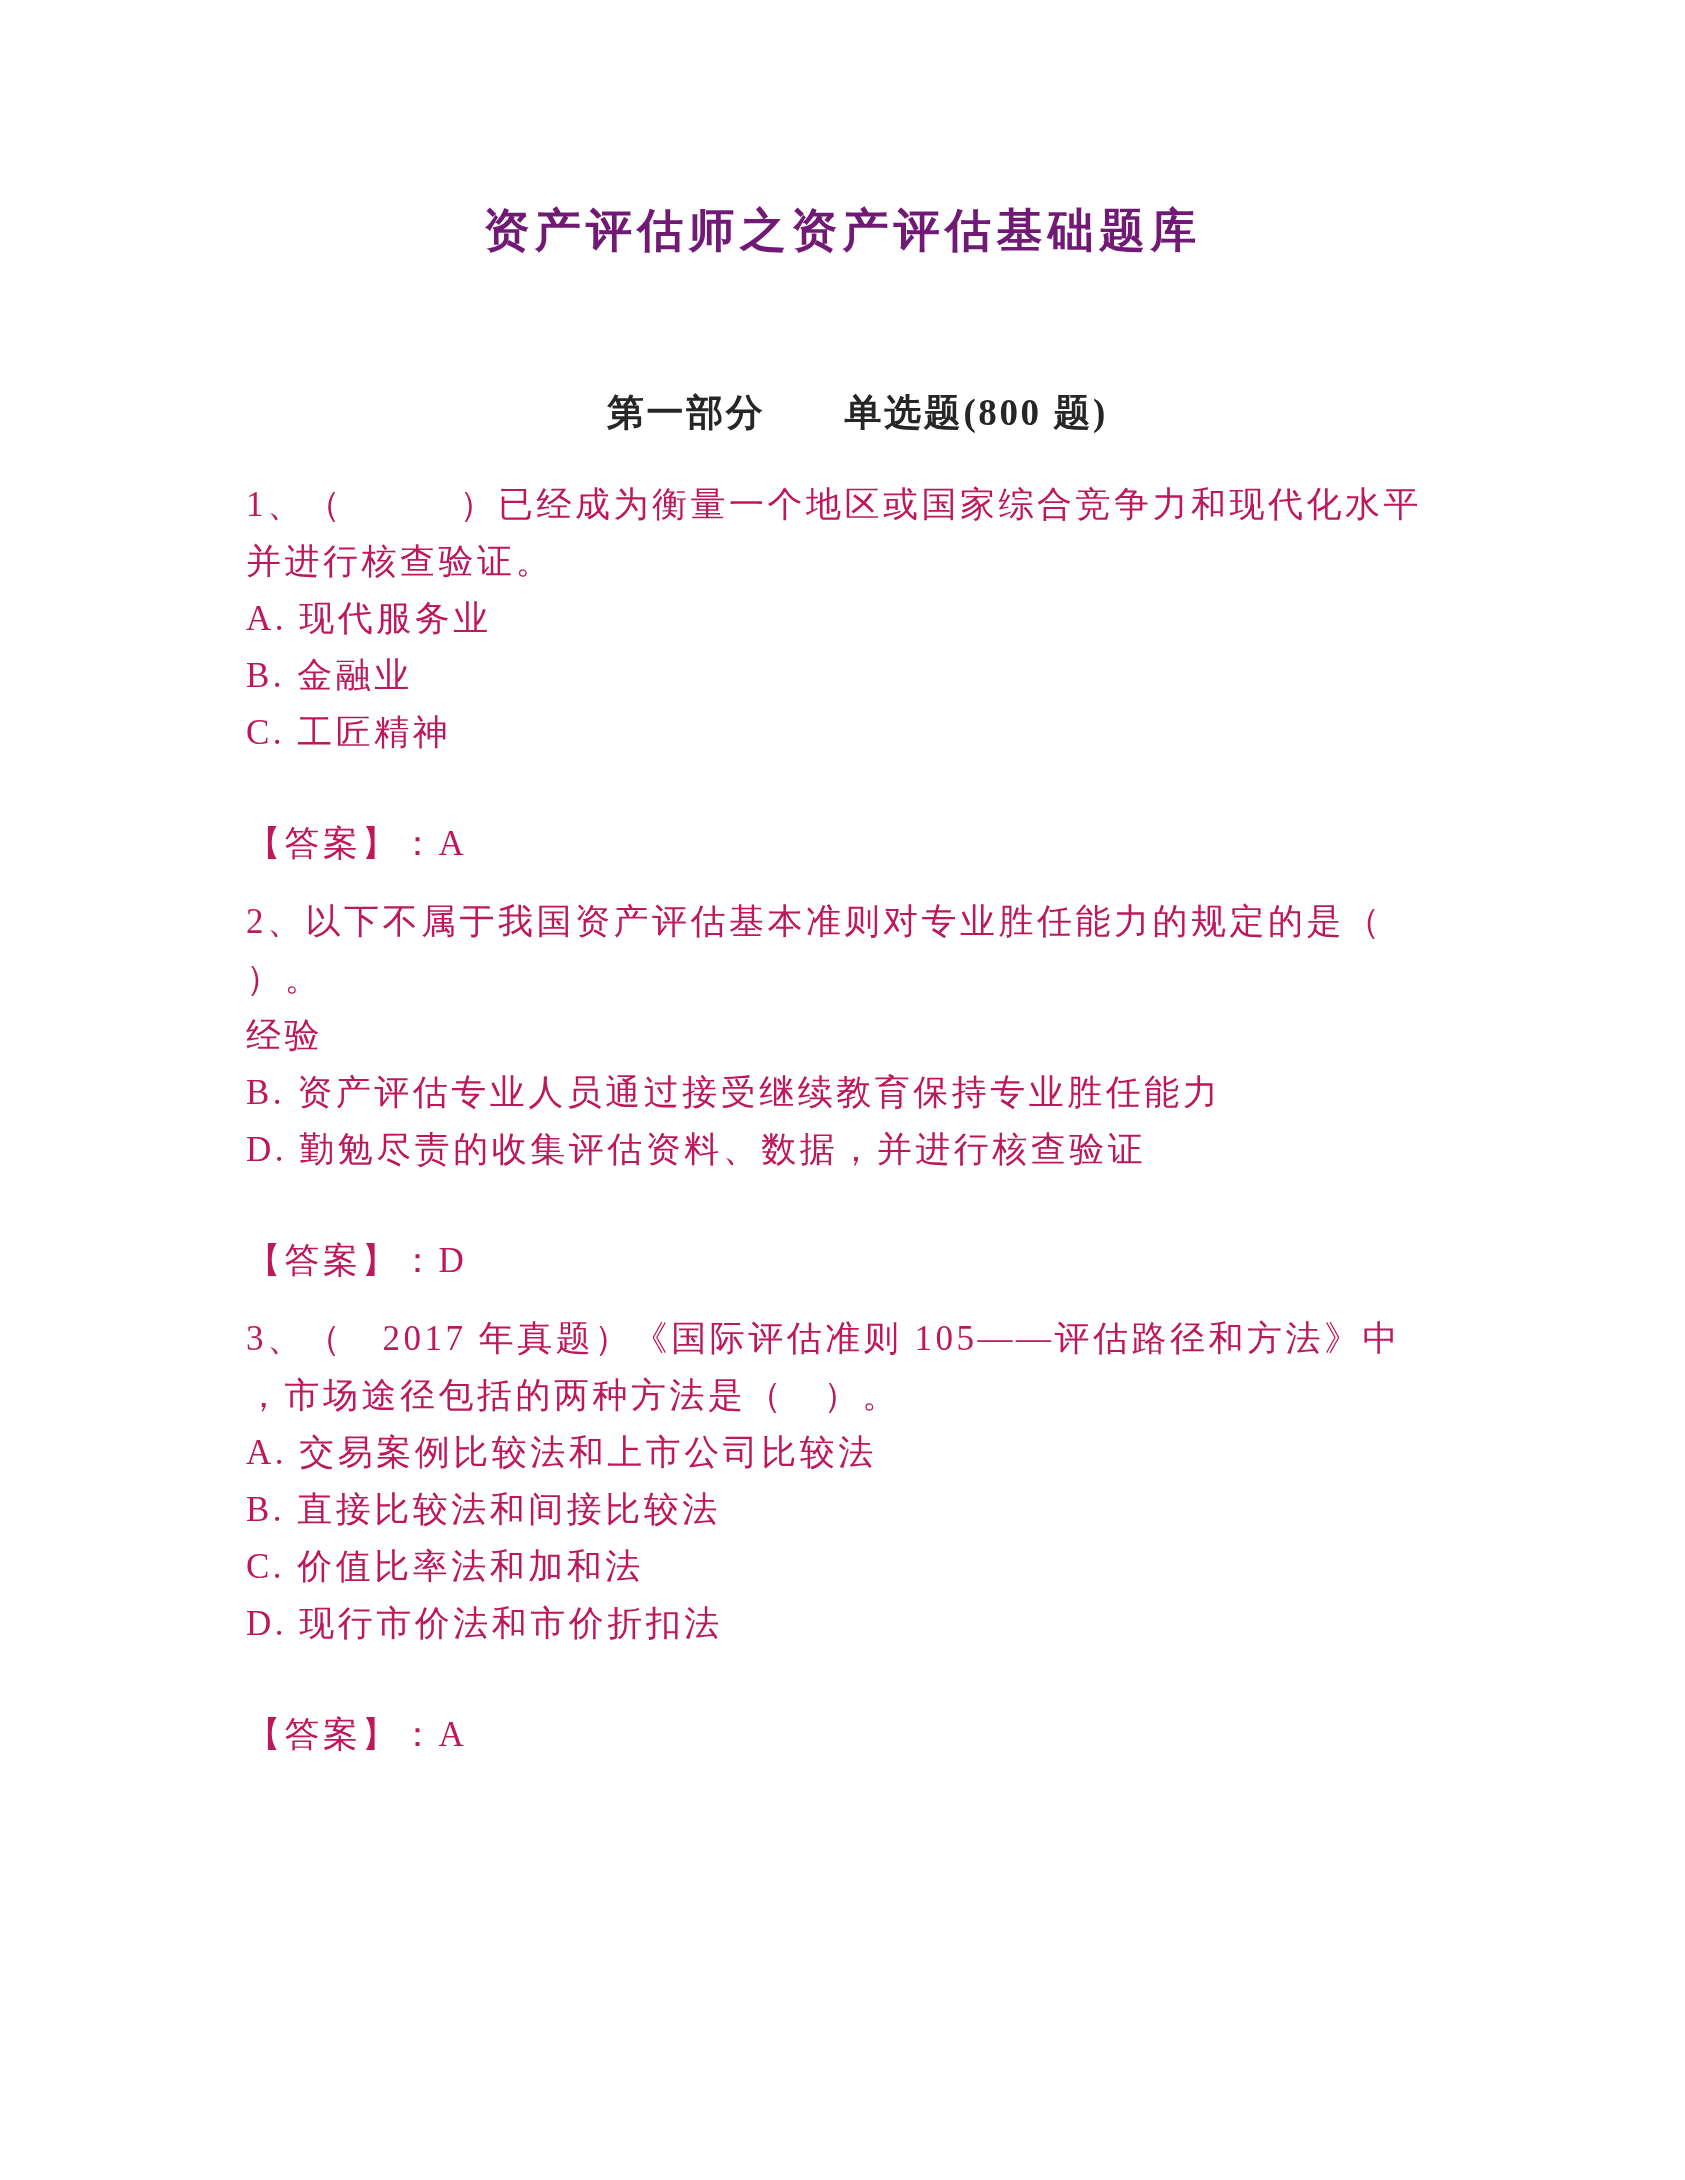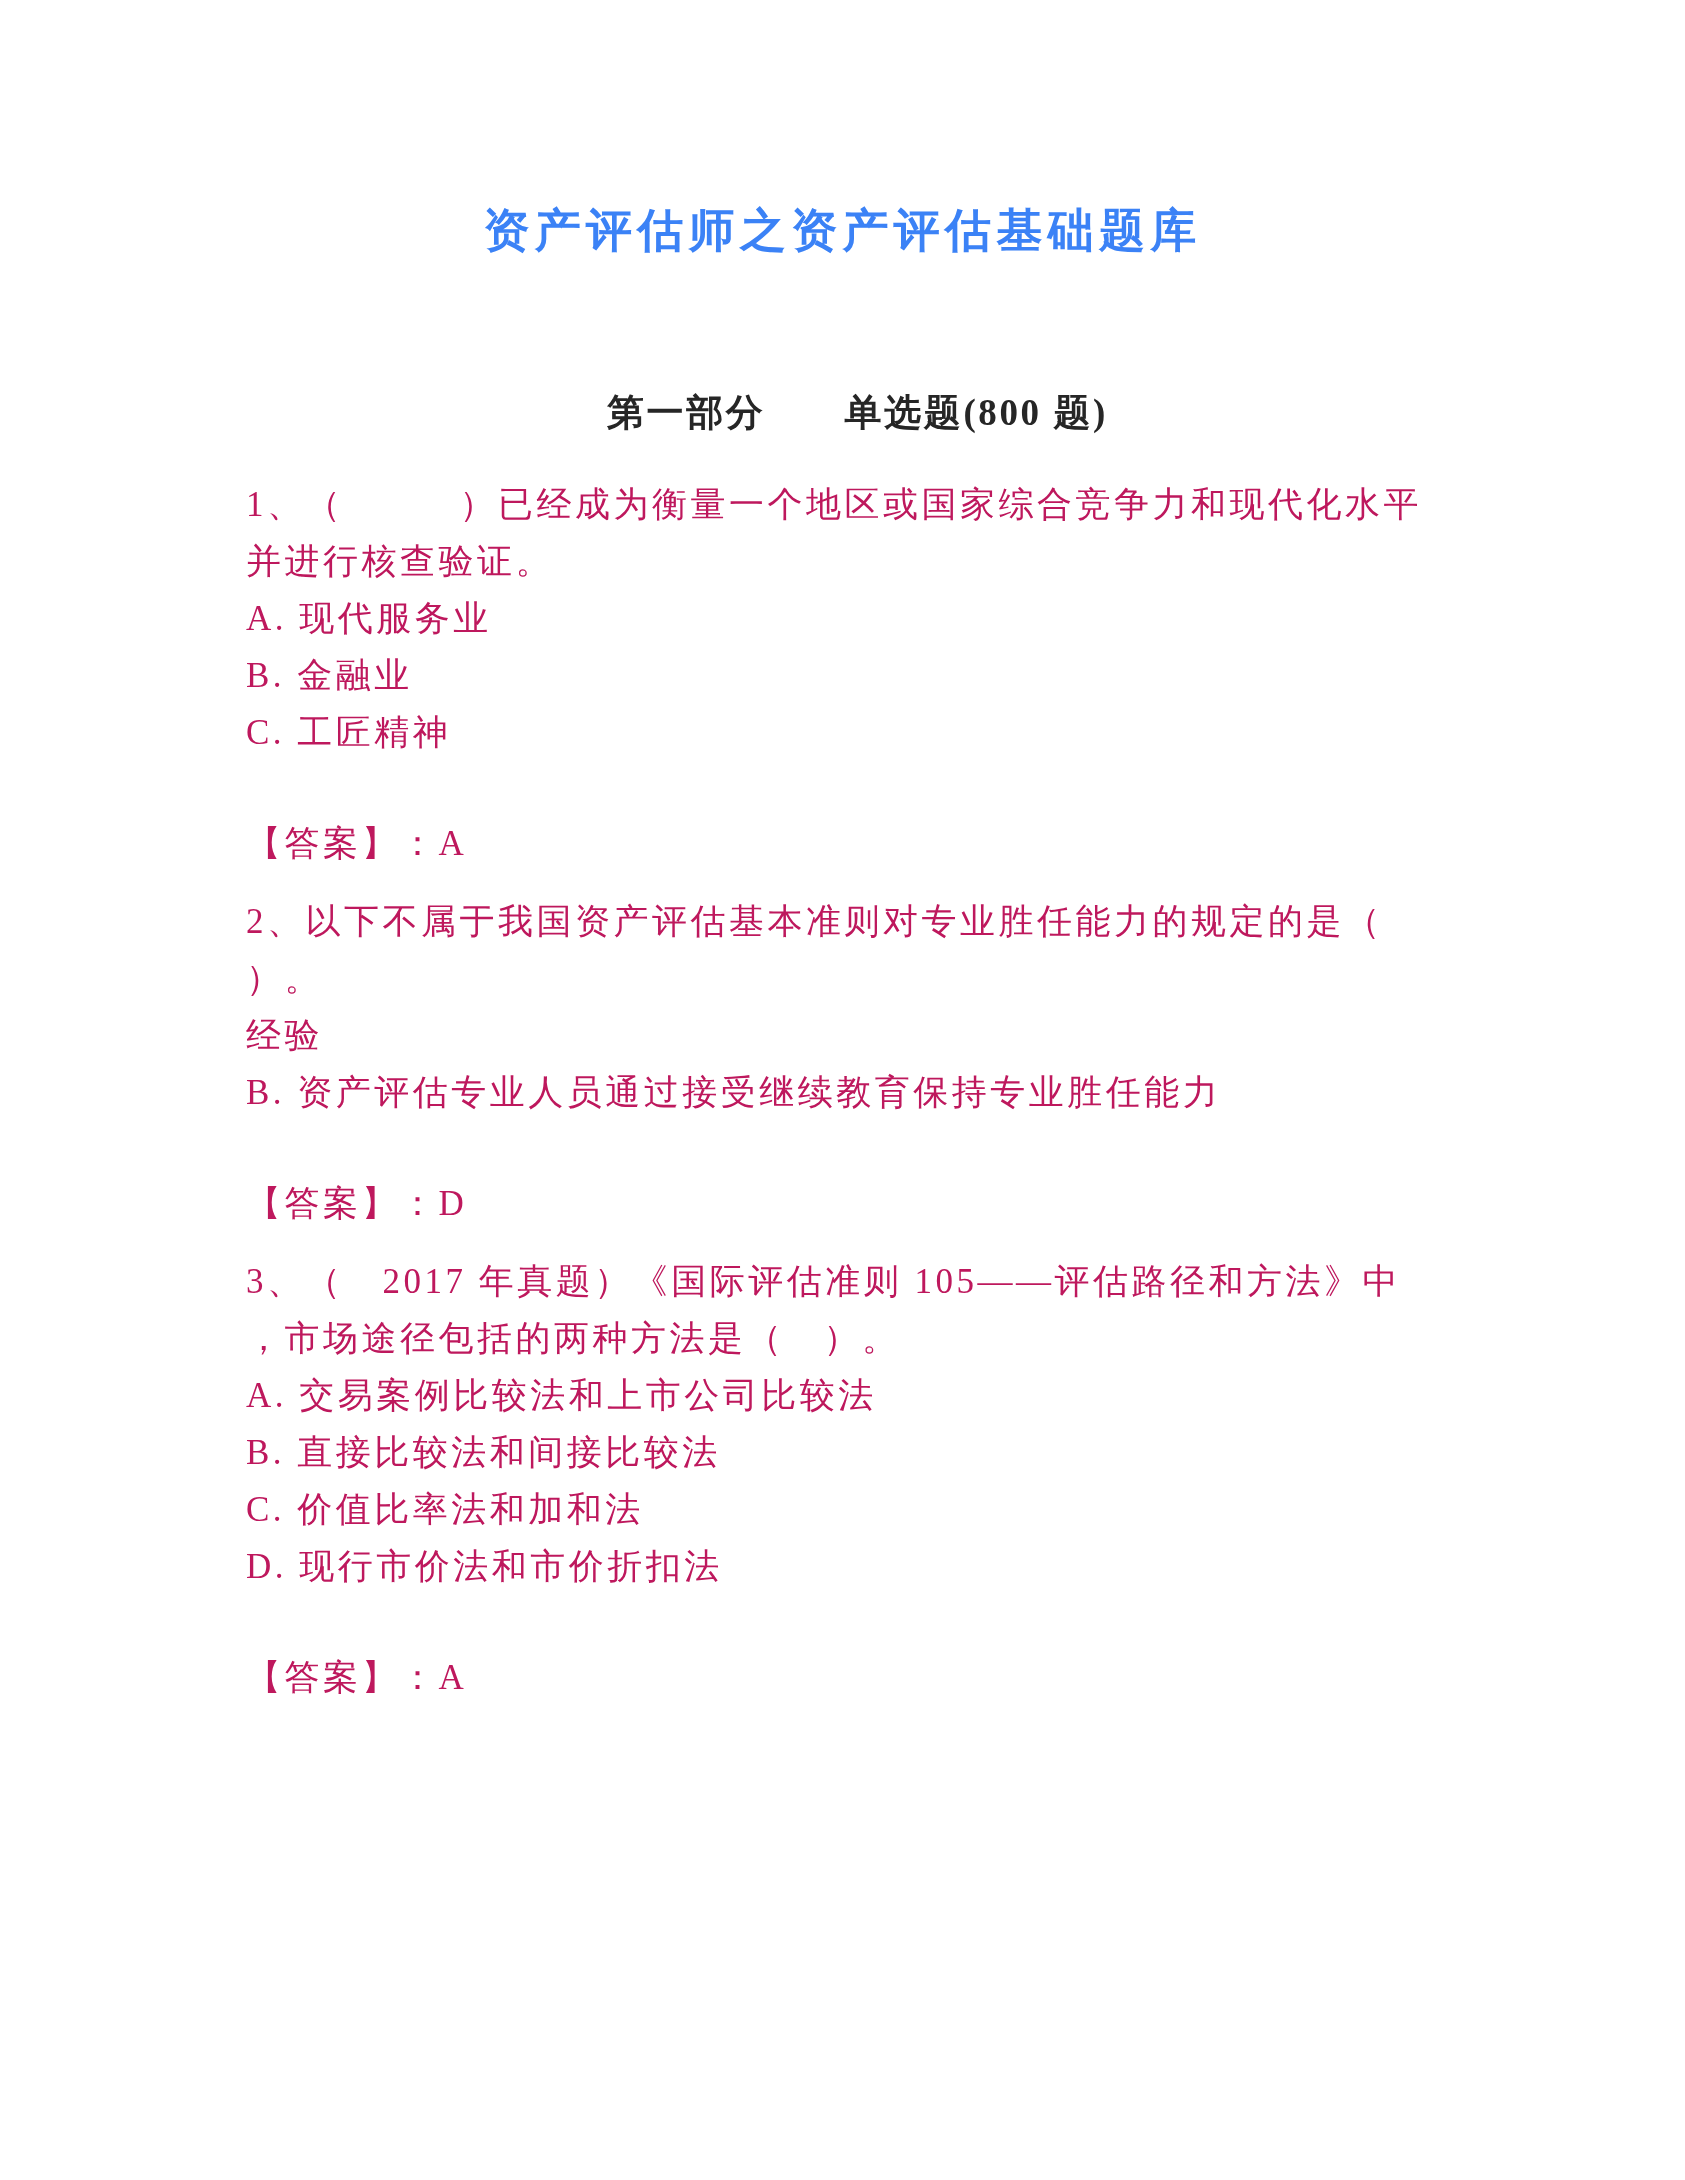--- a/index.html
+++ b/index.html
@@ -19,21 +19,21 @@
     height: 2180px;
     background: #ffffff;
     overflow: hidden;
   }
   .doc-title {
     margin: 200px 0 0 0;
     text-align: center;
     font-size: 46px;
     font-weight: bold;
     letter-spacing: 5.3px;
-    color: #3b82f6;
+    color: #701a75;
     line-height: 61px;
   }
   .section-heading {
     margin-top: 128px;
     text-align: center;
     font-size: 37px;
     font-weight: bold;
     letter-spacing: 2.6px;
     color: #262626;
     line-height: 48px;
@@ -78,20 +78,21 @@
       <div class="line">B. 金融业</div>
       <div class="line">C. 工匠精神</div>
       <div class="answer-line">【答案】：A</div>
     </div>
 
     <div class="question-block">
       <div class="line">2、以下不属于我国资产评估基本准则对专业胜任能力的规定的是（</div>
       <div class="line">）。</div>
       <div class="line">经验</div>
       <div class="line">B. 资产评估专业人员通过接受继续教育保持专业胜任能力</div>
+      <div class="line">D. 勤勉尽责的收集评估资料、数据，并进行核查验证</div>
       <div class="answer-line">【答案】：D</div>
     </div>
 
     <div class="question-block">
       <div class="line">3、（　2017 年真题）《国际评估准则 105——评估路径和方法》中</div>
       <div class="line">，市场途径包括的两种方法是（　）。</div>
       <div class="line">A. 交易案例比较法和上市公司比较法</div>
       <div class="line">B. 直接比较法和间接比较法</div>
       <div class="line">C. 价值比率法和加和法</div>
       <div class="line">D. 现行市价法和市价折扣法</div>

